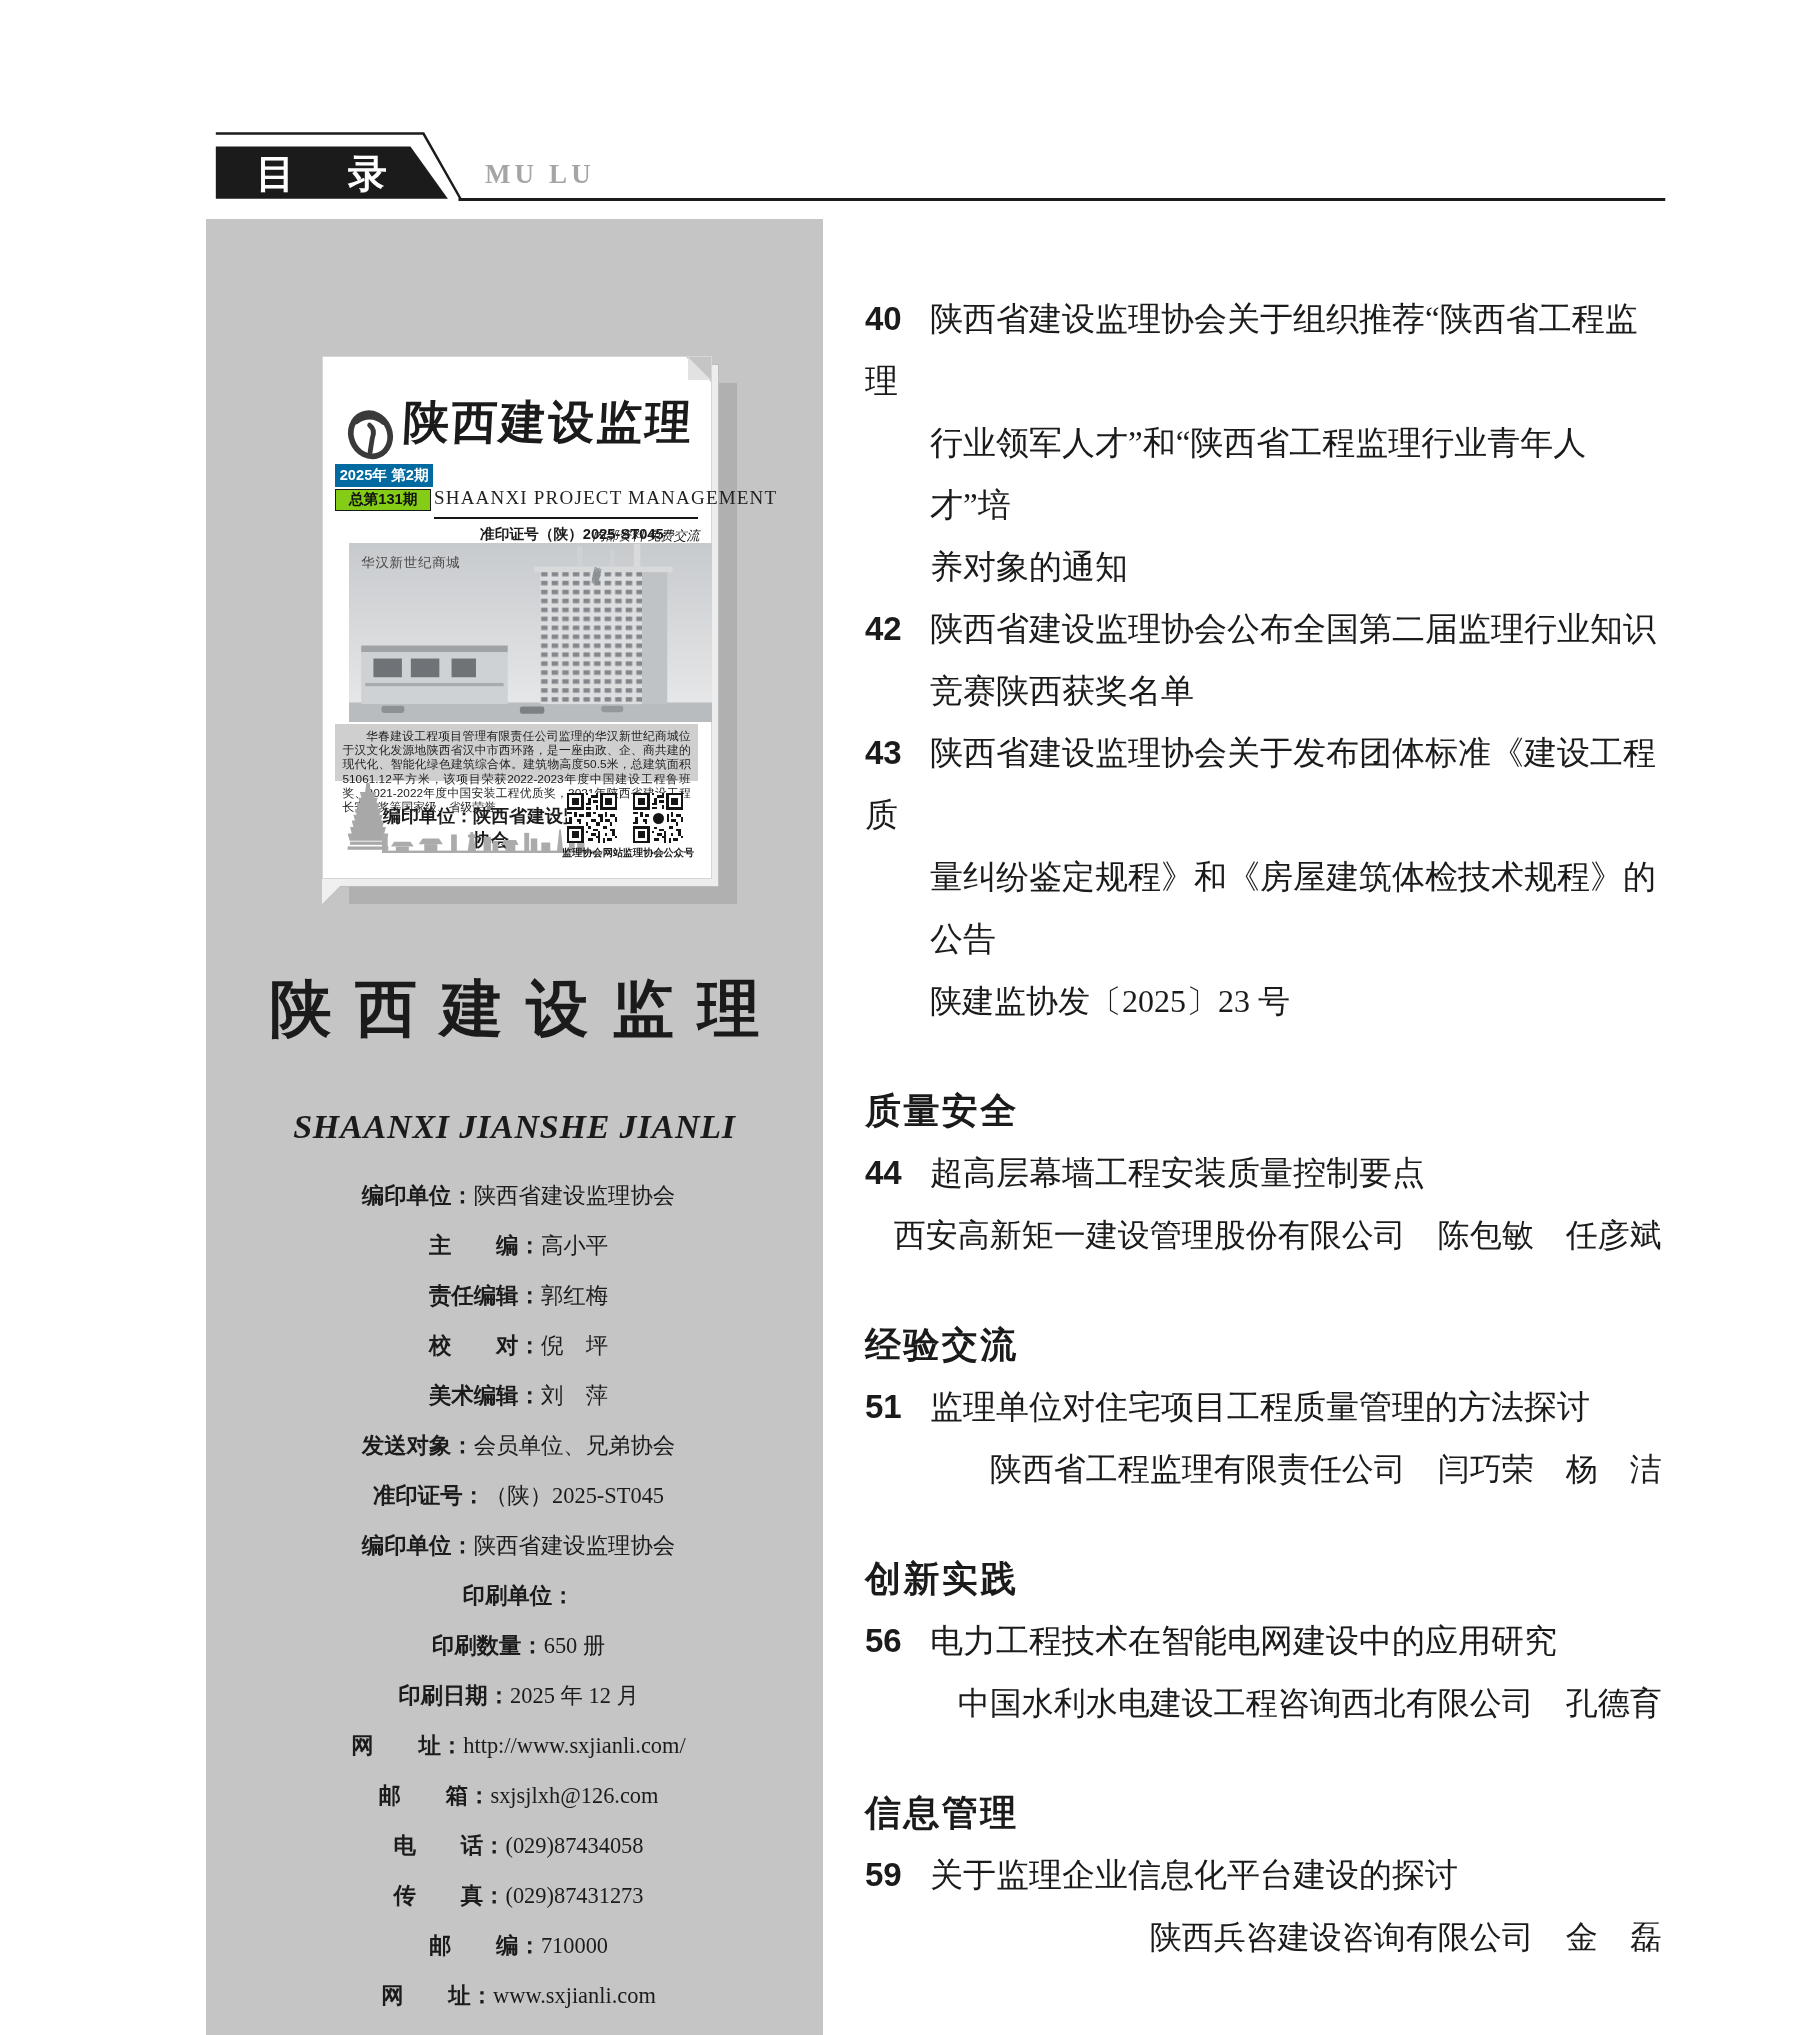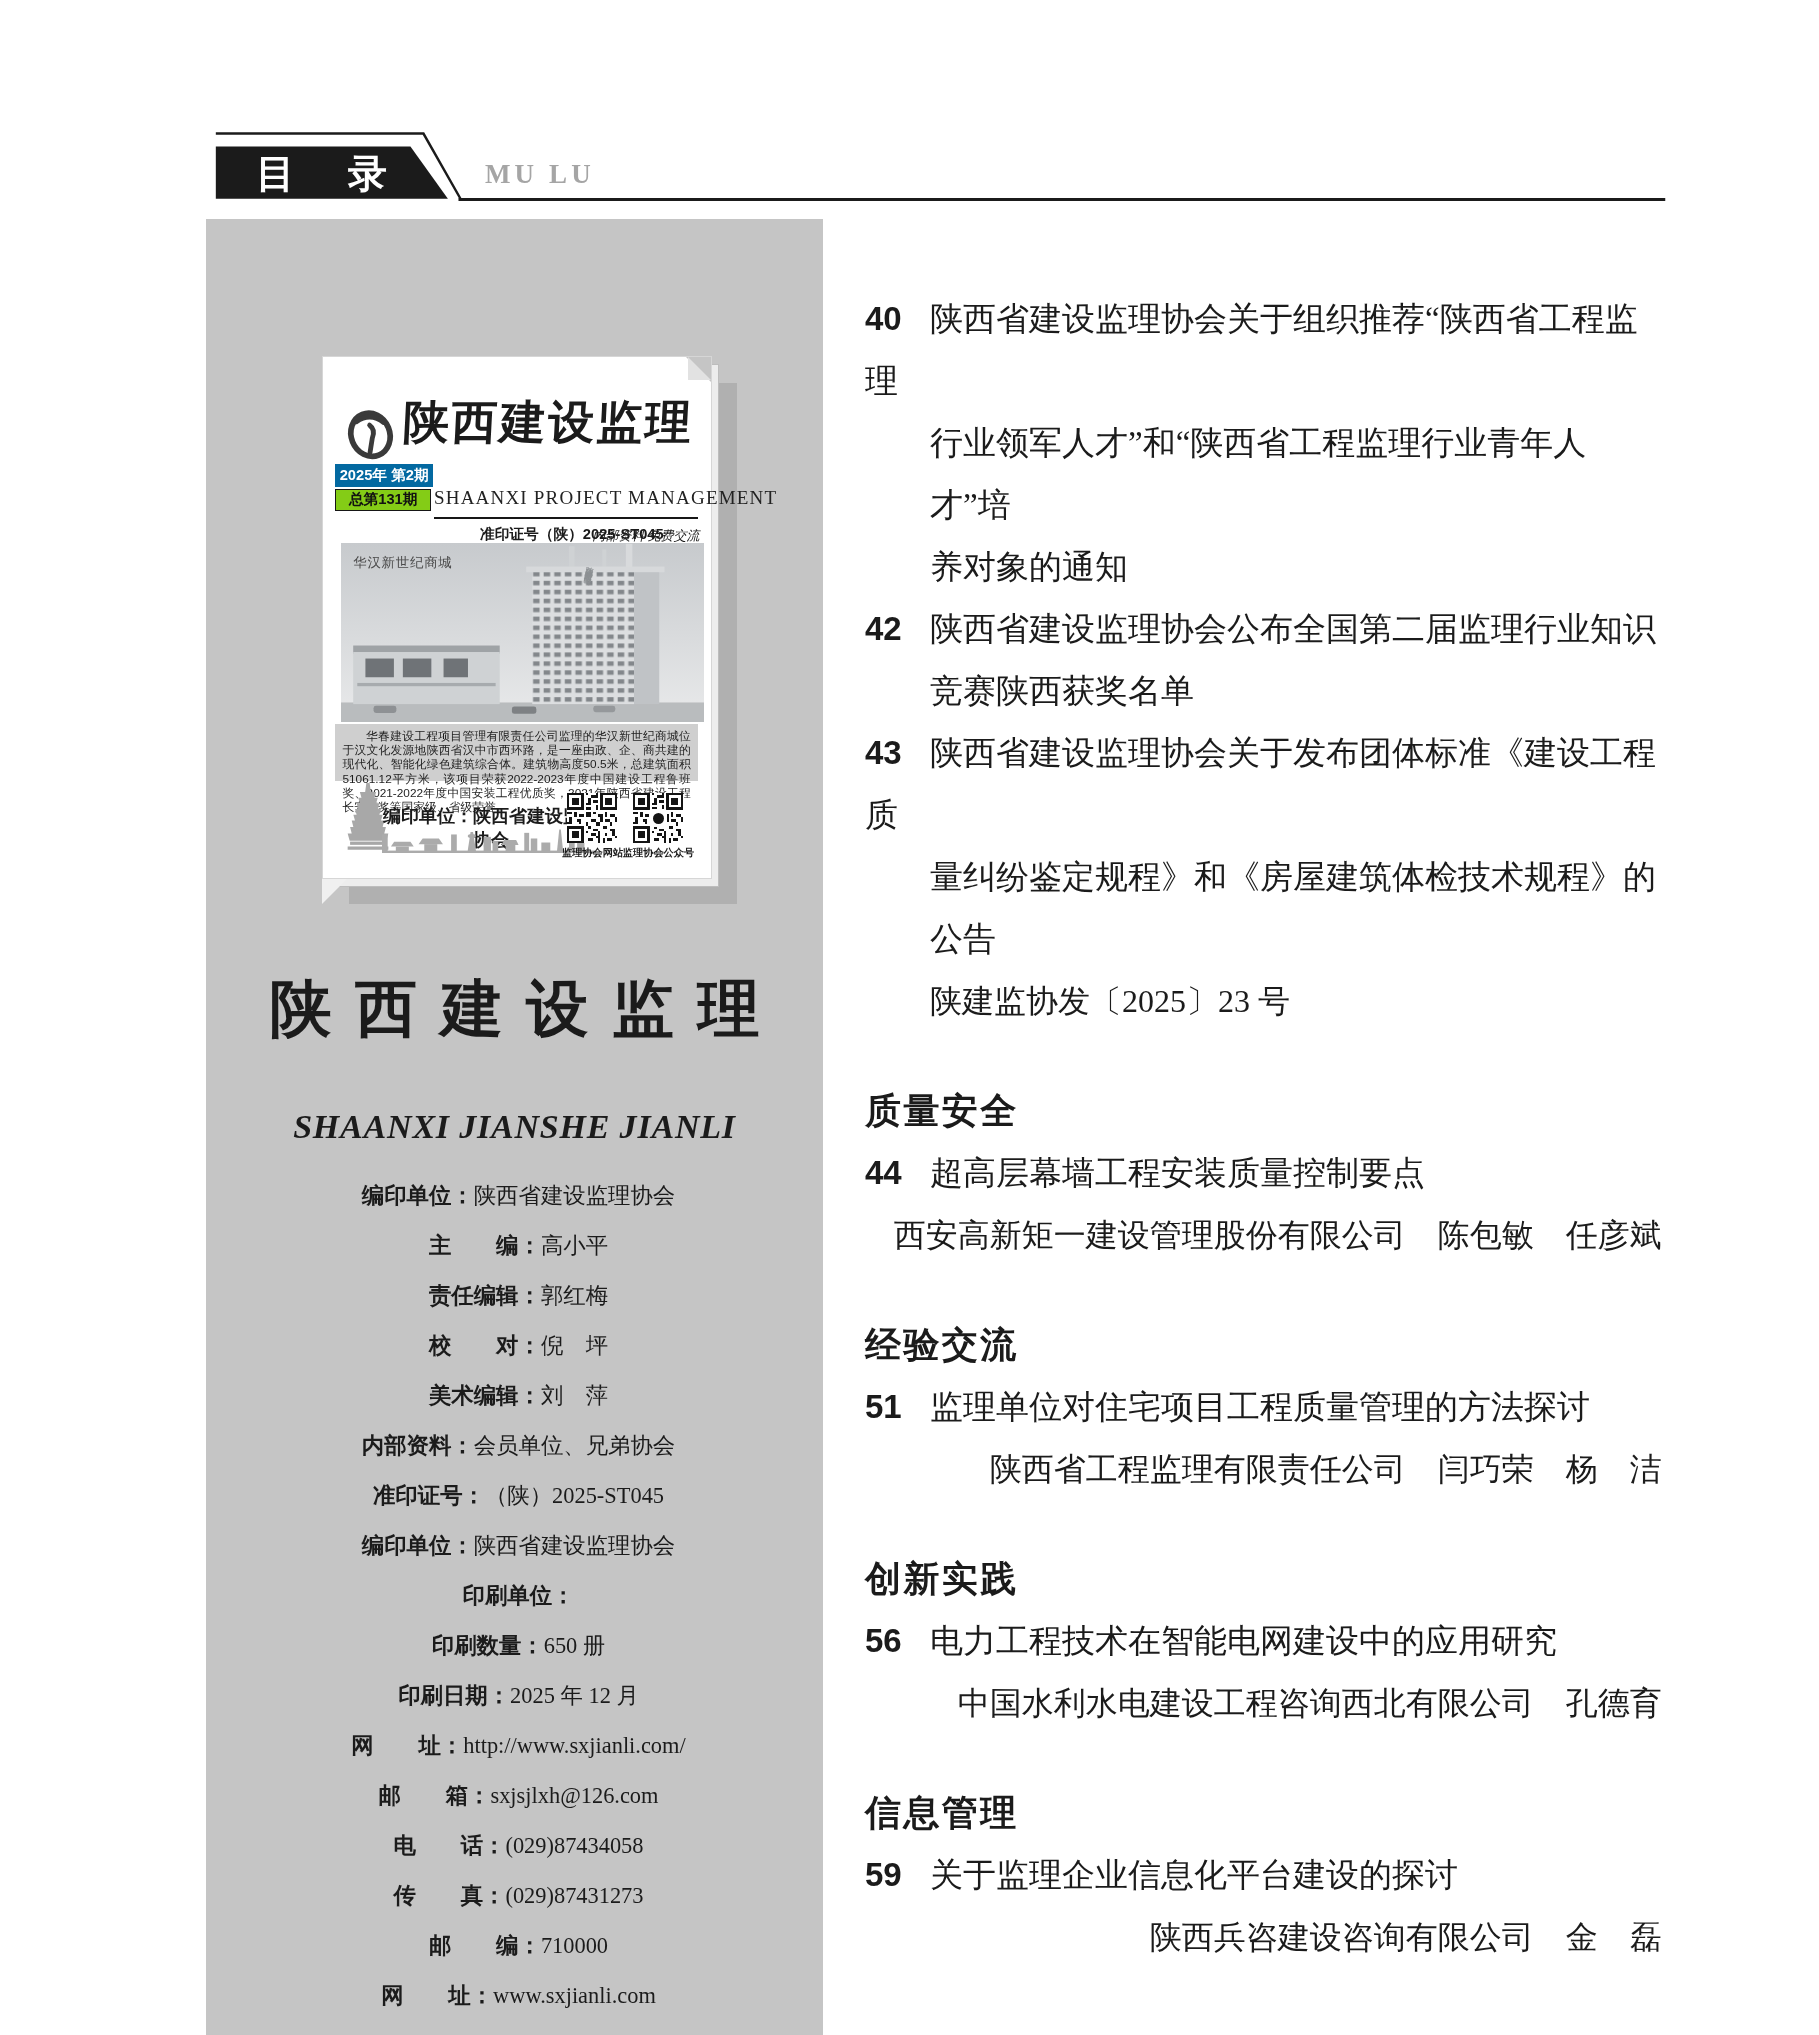--- a/index.html
+++ b/index.html
@@ -36,21 +36,21 @@
       line-height:53px;letter-spacing:2.4px;white-space:nowrap;transform:skewX(-3deg);}
   #issue-box-1{position:absolute;left:12.2px;top:107px;width:98px;height:23px;background:#0369a1;color:#fff;
       font-size:14.7px;font-weight:bold;line-height:23px;text-align:center;}
   #issue-box-2{position:absolute;left:12.2px;top:132px;width:94px;height:19.5px;background:#84cc16;color:#111;
       border:1.6px solid #161616;font-size:14.7px;font-weight:bold;line-height:19.5px;text-align:center;}
   #cover-en{position:absolute;left:111px;top:130px;width:265px;font-size:19px;letter-spacing:1.2px;
       white-space:nowrap;color:#222;}
   #cover-rule{position:absolute;left:111px;top:160px;width:264px;height:1.6px;background:#161616;}
   #cover-license{position:absolute;left:112px;top:168px;font-size:14.7px;font-weight:bold;margin-left:45px;}
   #cover-note{position:absolute;right:11.4px;top:170px;font-size:13px;font-style:italic;}
-  #cover-photo{position:absolute;left:18px;top:186px;width:401px;height:179px;overflow:hidden;text-decoration:underline;}
+  #cover-photo{position:absolute;left:26px;top:186px;width:401px;height:179px;overflow:hidden;text-decoration:underline;}
   #photo-caption{position:absolute;left:12.2px;top:10.6px;font-size:13.4px;color:#4a4a4a;letter-spacing:0.8px;}
   #tower-sign{position:absolute;left:232px;top:16.3px;height:114px;writing-mode:vertical-rl;
       font-size:8.1px;color:#8d9194;letter-spacing:0.8px;transform:rotate(12deg);}
   #cover-para{position:absolute;left:12.2px;top:367px;width:363px;height:57px;background:#cfcfcf;
       box-sizing:border-box;padding:4.9px 7.3px;font-size:11.8px;line-height:14.2px;text-align:justify;
       text-indent:2em;font-family:"Liberation Sans","DejaVu Sans",sans-serif;color:#1e1e1e;}
   #pagoda{position:absolute;left:23.6px;top:426px;width:42px;height:70px;}
   #cover-publisher{position:absolute;left:53px;top:447px;width:230px;text-align:center;
       font-size:18px;font-weight:bold;font-family:"Liberation Sans","DejaVu Sans",sans-serif;}
   #skyline{position:absolute;left:59px;top:471px;width:213px;height:25px;}
@@ -226,21 +226,21 @@
         </div>
         <div class="info-row">
           <span class="info-label">校　　对：</span>
           <span class="info-value">倪　坪</span>
         </div>
         <div class="info-row">
           <span class="info-label">美术编辑：</span>
           <span class="info-value">刘　萍</span>
         </div>
         <div class="info-row">
-          <span class="info-label">内部资料：</span>
+          <span class="info-label">发送对象：</span>
           <span class="info-value">会员单位、兄弟协会</span>
         </div>
         <div class="info-row">
           <span class="info-label">准印证号：</span>
           <span class="info-value">（陕）2025-ST045</span>
         </div>
         <div class="info-row">
           <span class="info-label">编印单位：</span>
           <span class="info-value">陕西省建设监理协会</span>
         </div>

